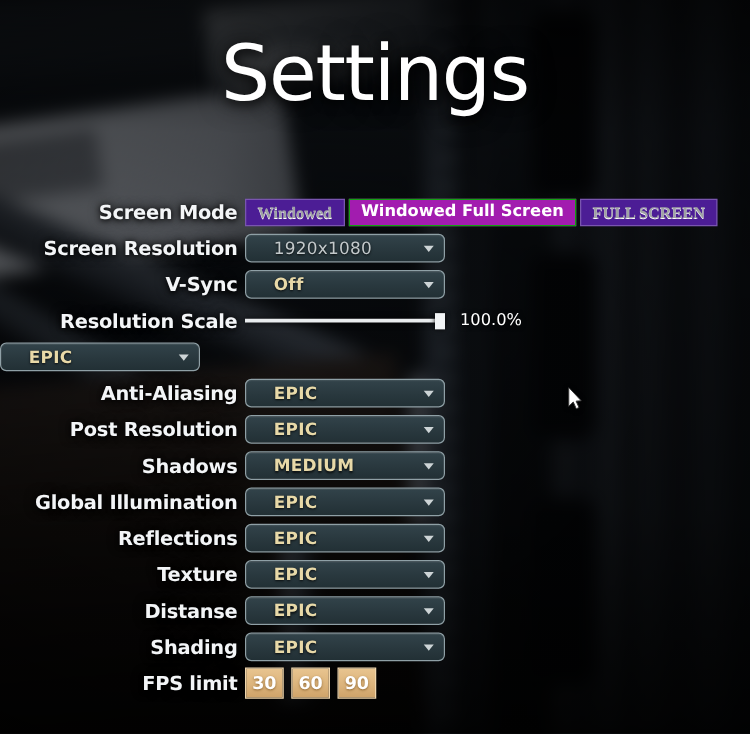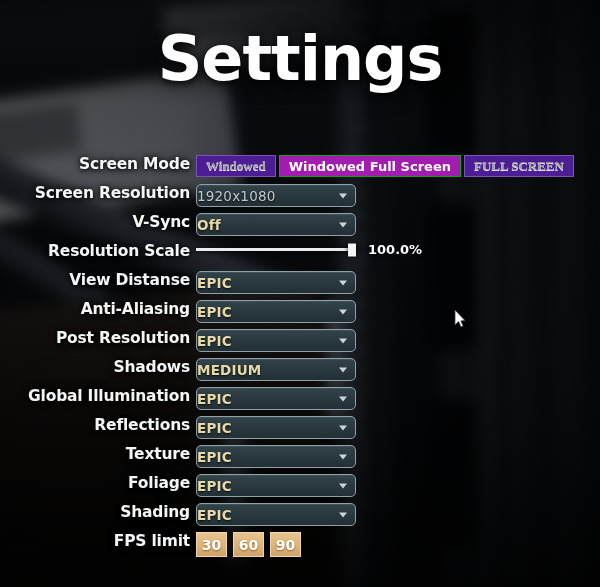--- a/index.html
+++ b/index.html
@@ -137,37 +137,37 @@
 
   
   #ui { position: absolute; inset: 0; z-index: 2; }
 
   #title {
     position: absolute;
     left: 0; right: 0; top: 22px;
     text-align: center;
     color: #ffffff;
     font-family: "DejaVu Sans", sans-serif;
-    font-weight: bold;
+    font-weight: normal;
     font-size: 62px;
     letter-spacing: -1px;
     text-shadow: 0 2px 9px rgba(0,0,0,.92), 0 0 22px rgba(0,0,0,.8);
   }
 
   #rows {
     position: absolute;
     left: 0; top: 155px;
     width: 600px;
   }
 
   .row {
     position: relative;
     height: 29px;
     display: flex;
-    align-items: flex-start;
+    align-items: center;
   }
 
   .row-label {
     width: 196px;
     flex: 0 0 196px;
     text-align: right;
     padding-right: 6px;
     color: #f3f5f7;
     font-family: "DejaVu Sans", sans-serif;
     font-weight: bold;
@@ -199,21 +199,21 @@
   
   .dd {
     position: relative;
     width: 160px;
     height: 23px;
     background: linear-gradient(180deg, #32434a 0%, #29383e 55%, #223035 100%);
     border: 1px solid #8fa0a6;
     border-radius: 5px;
     display: flex;
     align-items: center;
-    padding: 0 0;
+    padding: 0 22px;
     box-shadow: inset 0 1px 0 rgba(255,255,255,.07);
   }
   .dd-value {
     color: #e8d9a8;
     font-family: "DejaVu Sans", sans-serif;
     font-weight: bold;
     font-size: 13.5px;
     letter-spacing: .2px;
     text-shadow: 0 1px 2px rgba(0,0,0,.8);
   }
@@ -242,21 +242,21 @@
     right: -3px; top: 50%;
     transform: translateY(-50%);
     width: 8px; height: 13px;
     background: #f2f4f6;
     box-shadow: 0 0 4px rgba(0,0,0,.9);
   }
   .slider-value {
     margin-left: 12px;
     color: #ffffff;
     font-family: "DejaVu Sans", sans-serif;
-    font-weight: bold;
+    font-weight: normal;
     font-size: 13px;
     text-shadow: 0 1px 4px rgba(0,0,0,.95);
     white-space: nowrap;
   }
 
   
   .fps-btn {
     width: 31px;
     height: 25px;
     margin-right: 6px;
@@ -346,21 +346,20 @@
           <div class="row-control">
             <div class="slider-wrap">
               <div class="slider-track">
                 <div class="slider-knob" style="right: 0%;"></div>
               </div>
             </div>
             <span class="slider-value">100.0%</span>
           </div>
         </div>
         <div class="row">
-          <div class="row-label">View Distanse</div>
           <div class="row-control">
             <div class="dd">
               <span class="dd-value">EPIC</span>
               <span class="dd-caret"></span>
             </div>
           </div>
         </div>
         <div class="row">
           <div class="row-label">Anti-Aliasing</div>
           <div class="row-control">
@@ -409,21 +408,21 @@
         <div class="row">
           <div class="row-label">Texture</div>
           <div class="row-control">
             <div class="dd">
               <span class="dd-value">EPIC</span>
               <span class="dd-caret"></span>
             </div>
           </div>
         </div>
         <div class="row">
-          <div class="row-label">Foliage</div>
+          <div class="row-label">Distanse</div>
           <div class="row-control">
             <div class="dd">
               <span class="dd-value">EPIC</span>
               <span class="dd-caret"></span>
             </div>
           </div>
         </div>
         <div class="row">
           <div class="row-label">Shading</div>
           <div class="row-control">

